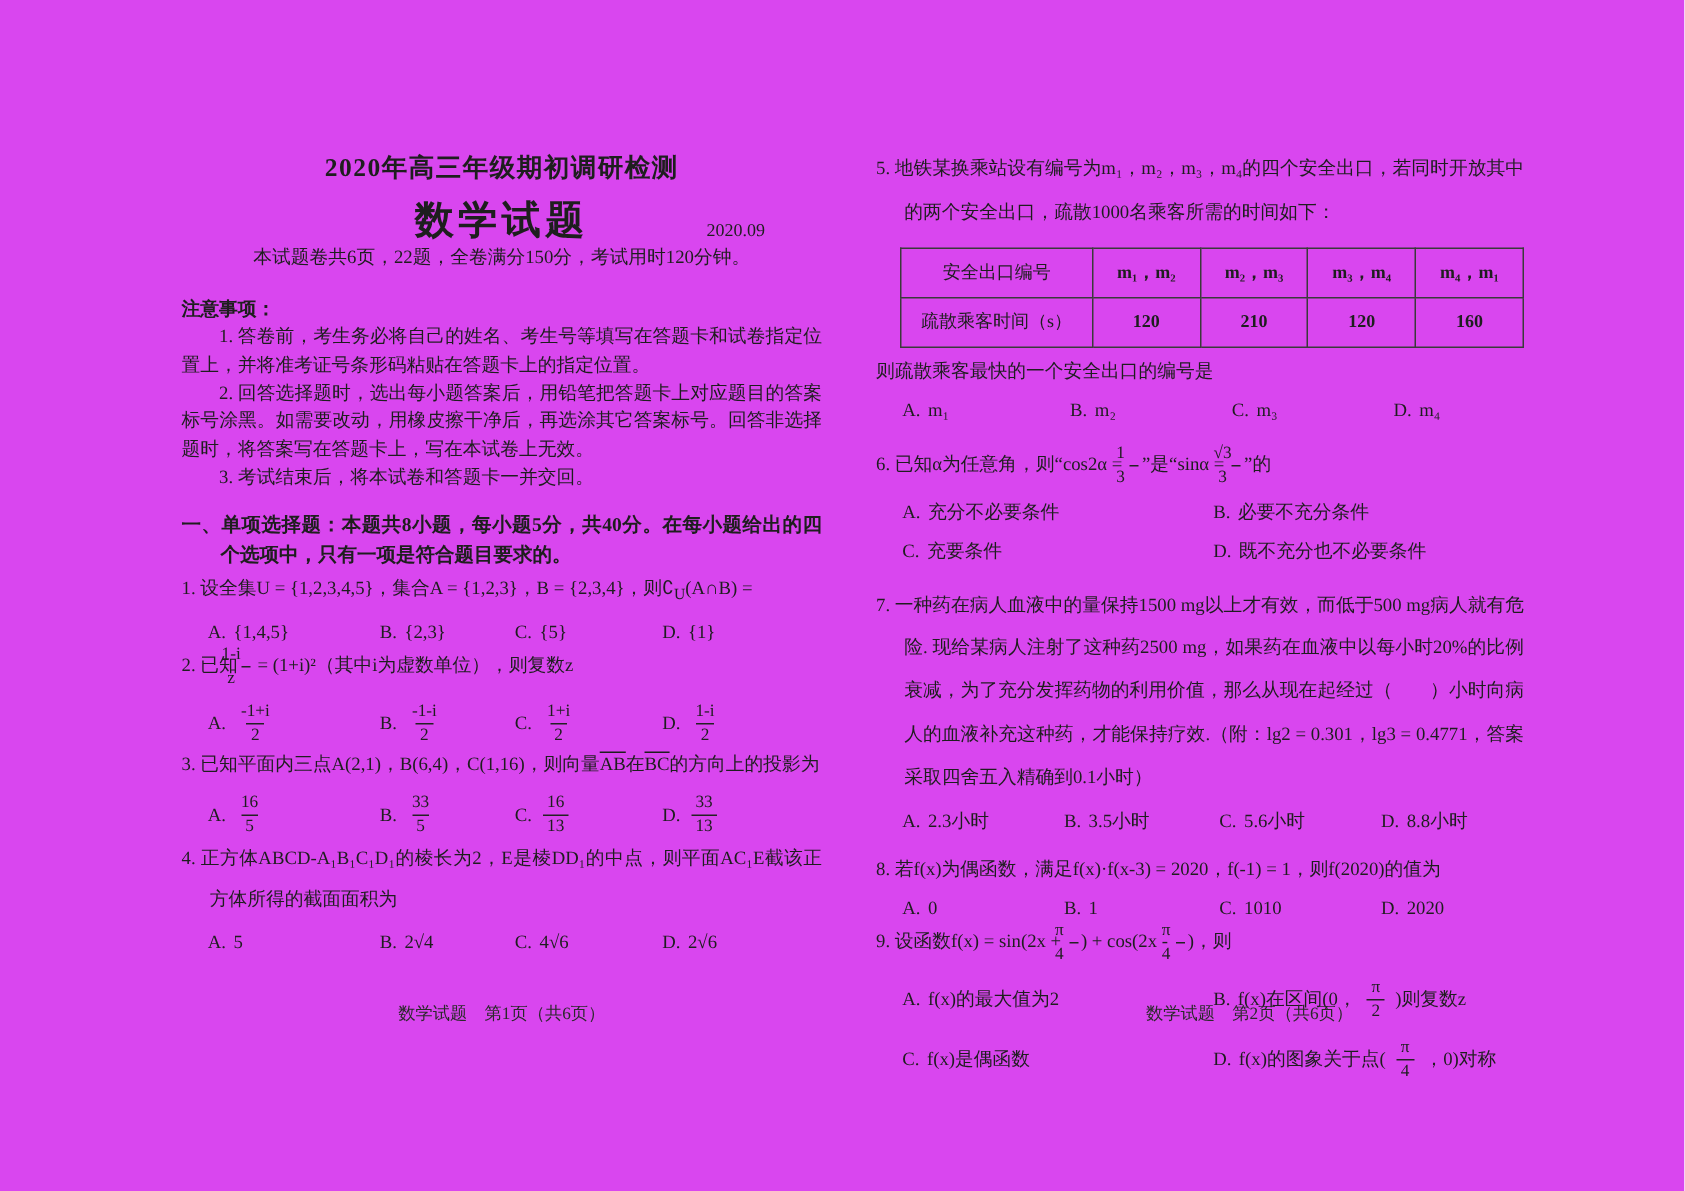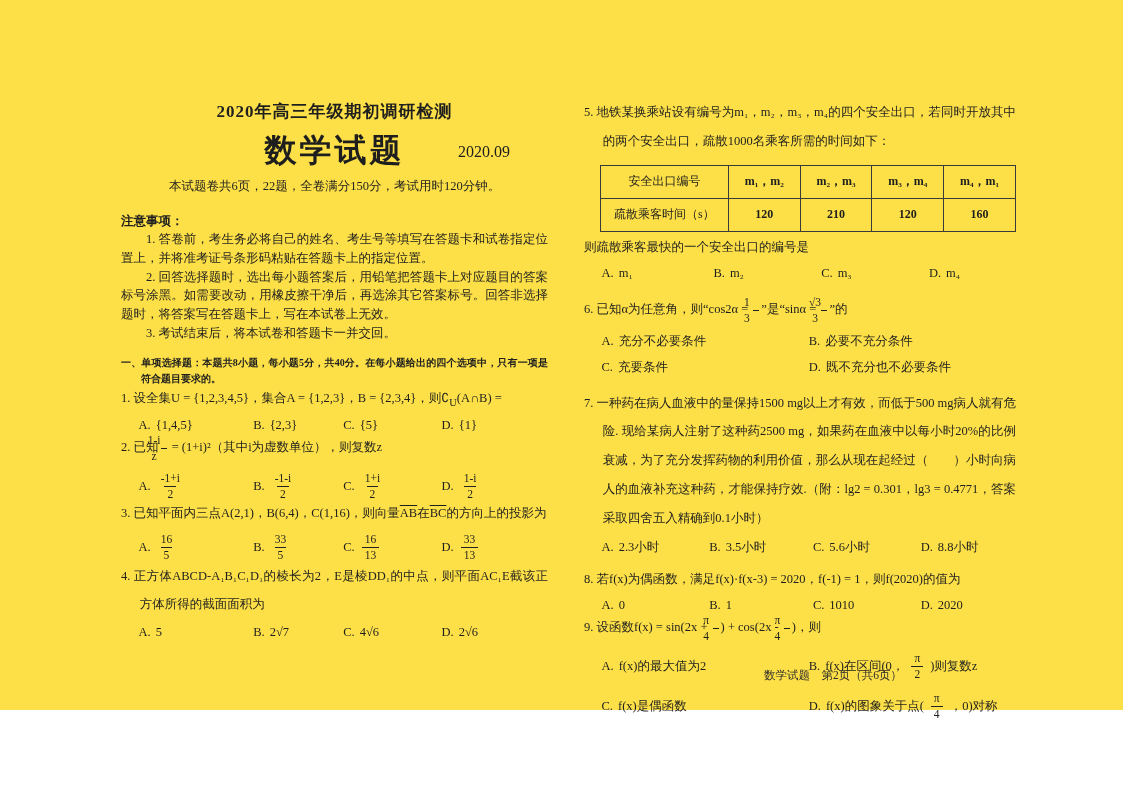--- a/index.html
+++ b/index.html
@@ -1,37 +1,37 @@
 <!DOCTYPE html>
 <html><head>
 <meta charset="utf-8">
 <style>
   html,body{margin:0;padding:0;}
   body{
     width:1123px;height:794px;overflow:hidden;background:#ffffff;
     font-family:"Liberation Serif","DejaVu Serif",serif;
   }
   .sheet{
-    position:relative;width:1123px;height:710px;background:#fde047;color:#1e1e1e;
+    position:relative;width:1123px;height:794px;background:#d946ef;color:#1e1e1e;
     filter:blur(0.25px);
   }
   .col{position:absolute;font-size:12.5px;}
   .col-left{left:121px;top:100px;width:427px;}
   .col-right{left:584px;top:98px;width:432px;}
 
   .exam-title{text-align:center;font-weight:bold;font-size:17px;letter-spacing:1px;}
   .subject-row{position:relative;text-align:center;margin-top:6px;height:34px;}
-  .subject{font-size:32px;font-weight:bold;letter-spacing:3px;}
-  .date{position:absolute;right:38px;bottom:2px;font-size:16px;font-weight:normal;}
-  .meta{text-align:center;font-size:12.5px;margin-top:15px;}
+  .subject{font-size:26px;font-weight:bold;letter-spacing:3px;}
+  .date{position:absolute;right:38px;bottom:2px;font-size:12px;font-weight:normal;}
+  .meta{text-align:center;font-size:12.5px;margin-top:0;}
 
   .notice-title{font-weight:bold;font-size:12.5px;margin-top:18px;}
   .notice p{margin:0;font-size:12.5px;line-height:1.5;text-indent:2em;text-align:justify;}
 
-  .section-head{font-weight:bold;font-size:10px;line-height:1.6;margin-top:12px;
+  .section-head{font-weight:bold;font-size:13px;line-height:1.6;margin-top:12px;
     padding-left:2em;text-indent:-2em;text-align:justify;}
 
   .q{}
   .stem{line-height:1.85;text-align:justify;padding-left:1.5em;text-indent:-1.5em;}
   .stem-wide{line-height:2.3;}
   .opts{display:flex;align-items:center;padding-left:1.4em;margin-top:7px;}
   .opt{display:flex;align-items:center;gap:5px;}
   .opt-w{width:25%;}
   .opts2{display:flex;flex-wrap:wrap;padding-left:1.4em;margin-top:7px;}
   .opt2{width:50%;display:flex;align-items:center;gap:5px;margin-bottom:9px;}
@@ -170,21 +170,21 @@
 
     <div class="q">
       <div class="stem" style="line-height:2.2">4. 正方体ABCD-A₁B₁C₁D₁的棱长为2，E是棱DD₁的中点，则平面AC₁E截该正方体所得的截面面积为</div>
       <div class="opts">
         <div class="opt opt-w" style="width:28%">
             <span>A.</span>
             <span>5</span>
           </div>
         <div class="opt opt-w" style="width:22%">
             <span>B.</span>
-            <span>2√7</span>
+            <span>2√4</span>
           </div>
         <div class="opt opt-w" style="width:24%">
             <span>C.</span>
             <span>4√6</span>
           </div>
         <div class="opt">
             <span>D.</span>
             <span>2√6</span>
           </div>
       </div>
@@ -339,15 +339,16 @@
             <span class="frac">
               <span class="fnum">π</span>
               <span class="fden">4</span>
             </span>
             <span>，0)对称</span>
           </div>
       </div>
     </div>
   </div>
 
+  <div class="footer footer-left">数学试题　第1页（共6页）</div>
   <div class="footer footer-right">数学试题　第2页（共6页）</div>
 
 </div>
 
 </body></html>

